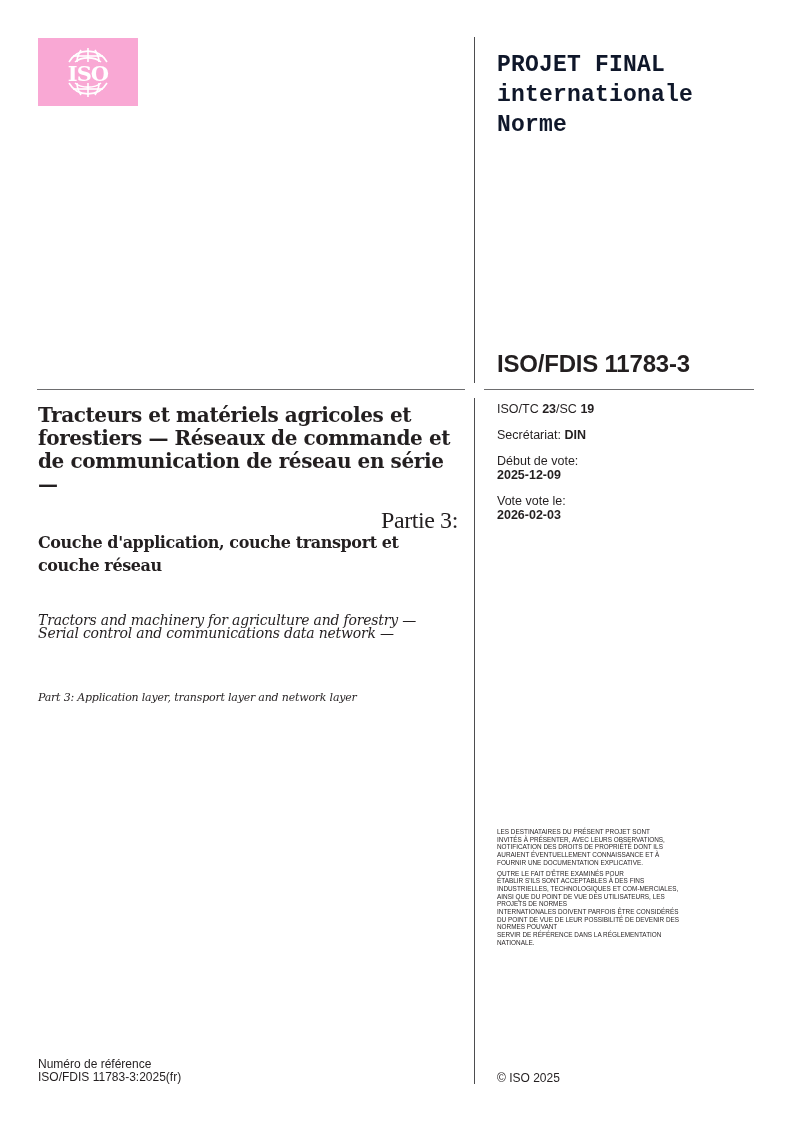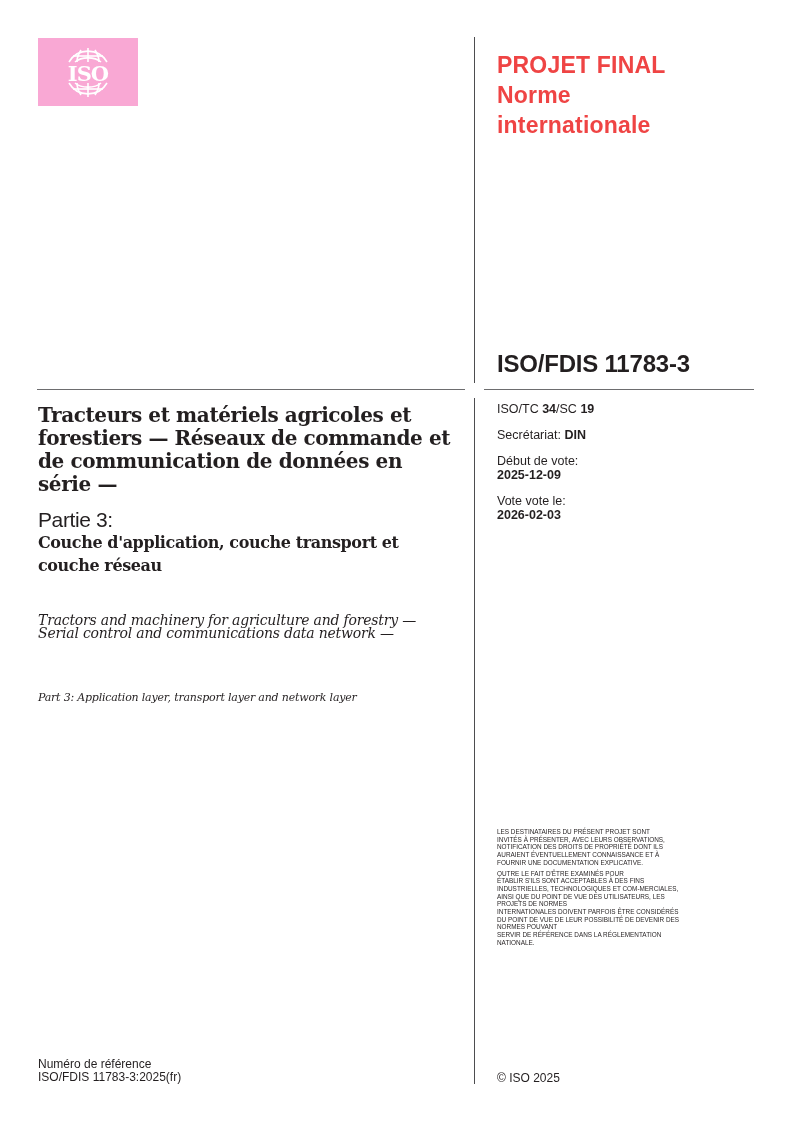--- a/index.html
+++ b/index.html
@@ -23,39 +23,39 @@
     .vline-bottom { left: 474px; top: 398px; height: 686px; }
 
     
     .hline { background: #6d6d6f; height: 1px; }
     .hline-left { left: 37px; top: 389px; width: 428px; }
     .hline-right { left: 484px; top: 389px; width: 270px; }
 
     
     .stage {
       left: 497px; top: 50px; font-weight: bold; font-size: 23px; line-height: 30px;
-      color: #ef4444; letter-spacing: 0.2px;
+      color: #0f172a; letter-spacing: 0.2px; font-family: Liberation Mono, monospace;
     }
     .stage .l2 { font-weight: bold; font-size: 23px; }
     .docnum {
       left: 497px; top: 350px; font-weight: bold; font-size: 24px; letter-spacing: -0.2px;
       color: #231f20;
     }
 
     
     .title-block { left: 38px; top: 404px; width: 420px; }
     .title-main {
       font-family: "DejaVu Serif", "Liberation Serif", serif;
       font-weight: bold; font-size: 20px; line-height: 23px; color: #231f20;
       letter-spacing: -0.4px;
     }
     .part-label {
       margin-top: 13px;
-      font-family: Liberation Sans, sans-serif;
-      font-size: 21px; line-height: 22px; color: #231f20; letter-spacing: -0.4px;
+      font-family: Liberation Serif, serif;
+      font-size: 24px; line-height: 22px; color: #231f20; letter-spacing: -0.4px; text-align: right;
     }
     .part-title {
       font-family: "DejaVu Serif", "Liberation Serif", serif;
       font-weight: bold; font-size: 16px; line-height: 23px; color: #231f20;
       letter-spacing: -0.4px;
     }
     .en-title {
       left: 38px; top: 614px; width: 420px;
       font-family: "DejaVu Serif", "Liberation Serif", serif; font-style: italic;
       font-size: 14px; line-height: 13px; color: #231f20; letter-spacing: -0.2px;
@@ -111,37 +111,37 @@
   </svg>
 </div>
 
 <div class="abs vline vline-top"></div>
 <div class="abs vline vline-bottom"></div>
 <div class="abs hline hline-left"></div>
 <div class="abs hline hline-right"></div>
 
 <div class="abs stage">
   <div>PROJET FINAL</div>
+  <div class="l2">internationale</div>
   <div class="l2">Norme</div>
-  <div class="l2">internationale</div>
 </div>
 
 <div class="abs docnum">ISO/FDIS 11783-3</div>
 
 <div class="abs title-block">
-  <div class="title-main">Tracteurs et matériels agricoles et forestiers — Réseaux de commande et de communication de données en série —</div>
+  <div class="title-main">Tracteurs et matériels agricoles et forestiers — Réseaux de commande et de communication de réseau en série —</div>
   <div class="part-label">Partie 3:</div>
   <div class="part-title">Couche d'application, couche transport et couche réseau</div>
 </div>
 
 <div class="abs en-title">Tractors and machinery for agriculture and forestry — Serial control and communications data network —</div>
 <div class="abs en-part">Part 3: Application layer, transport layer and network layer</div>
 
 <div class="abs meta meta-tc">
-  <span>ISO/TC </span><b>34</b><span>/SC </span><b>19</b>
+  <span>ISO/TC </span><b>23</b><span>/SC </span><b>19</b>
 </div>
 <div class="abs meta meta-sec">
   <span>Secrétariat: </span><b>DIN</b>
 </div>
 <div class="abs meta meta-start">
   <div>Début de vote:</div>
   <b>2025-12-09</b>
 </div>
 <div class="abs meta meta-close">
   <div>Vote vote le:</div>

